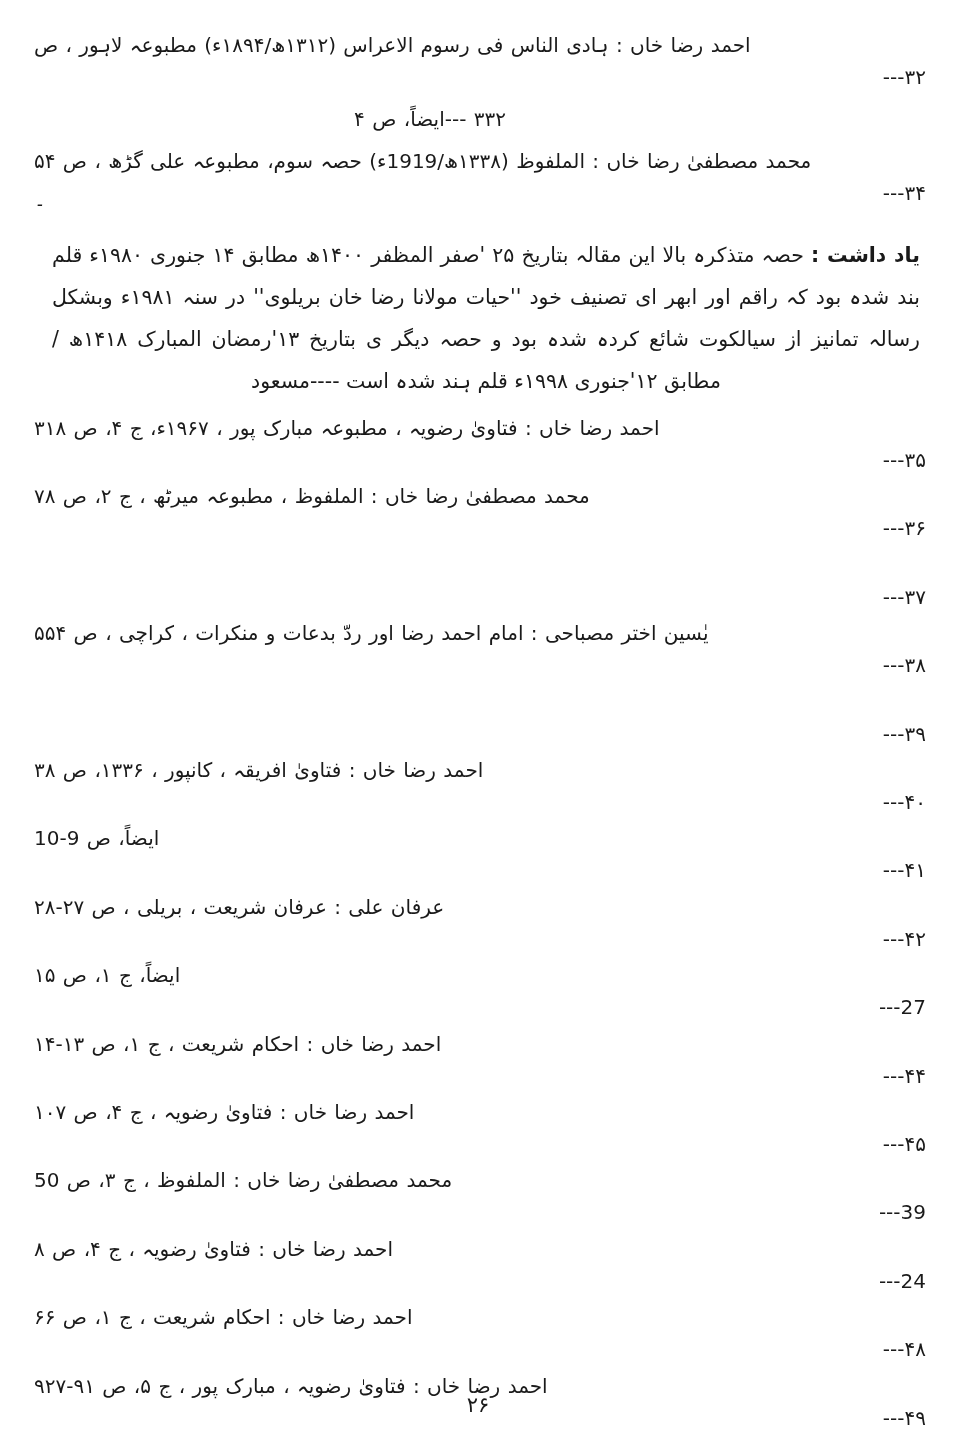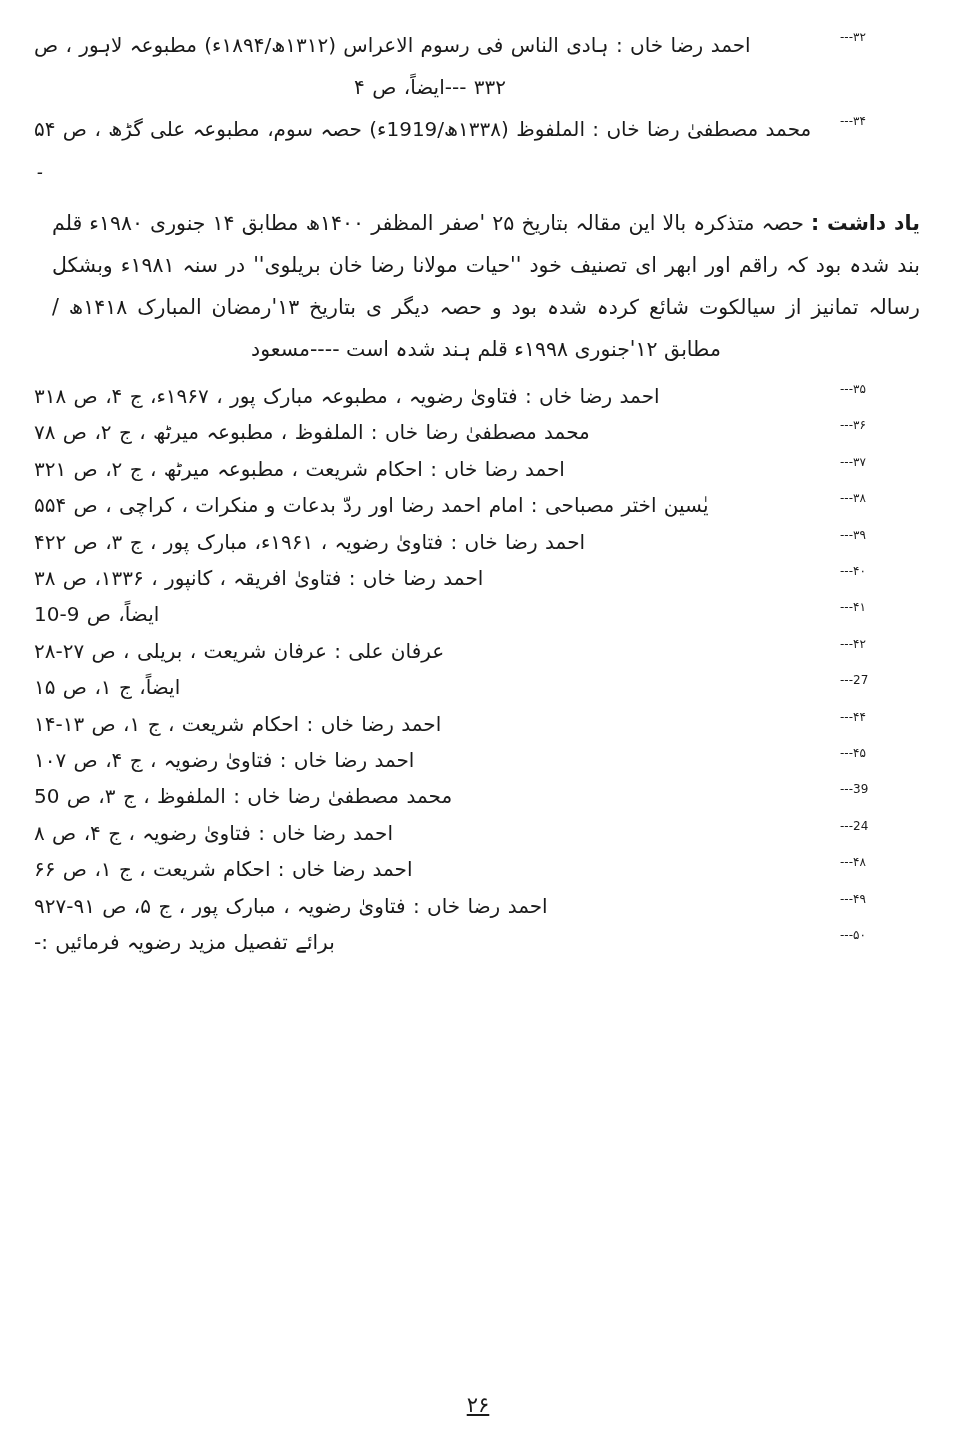--- a/index.html
+++ b/index.html
@@ -50,24 +50,25 @@
     flex-direction: row;
     align-items: flex-start;
     justify-content: flex-start;
     margin: 0 0 4px 0;
     font-size: 20px;
     line-height: 1.62;
   }
   .ref .num {
     flex: 0 0 auto;
     min-width: 86px;
-    text-align: left;
+    text-align: right;
     white-space: nowrap;
     padding-left: 10px;
-    font-size: 12px;
+    font-size: 20px;
+    margin-top: 32px;
   }
   .ref .txt {
     flex: 1 1 auto;
     text-align: left;
     padding-right: 4px;
     word-spacing: 1px;
   }
 
   
   .ref.tall {
@@ -83,21 +84,20 @@
   }
 
   .page-number {
     position: absolute;
     bottom: 16px;
     left: 0;
     right: 4px;
     text-align: center;
     font-size: 21px;
     letter-spacing: 1px;
-    text-decoration: underline;
   }
 
   .spacer-sm { height: 6px; }
   .spacer-md { height: 12px; }
 </style>
 </head>
 <body>
 
 <div class="page">
 
@@ -127,29 +127,27 @@
     <li class="ref">
       <span class="num">۳۵---</span>
       <span class="txt">احمد رضا خاں : فتاویٰ رضویہ ، مطبوعہ مبارک پور ، ۱۹۶۷ء، ج ۴، ص ۳۱۸</span>
     </li>
     <li class="ref">
       <span class="num">۳۶---</span>
       <span class="txt">محمد مصطفیٰ رضا خاں : الملفوظ ، مطبوعہ میرٹھ ، ج ۲، ص ۷۸</span>
     </li>
     <li class="ref">
       <span class="num">۳۷---</span>
-      <span class="txt">احمد رضا خاں : احکام شریعت ، مطبوعہ میرٹھ ، ج ۲، ص ۳۲۱</span>
     </li>
     <li class="ref">
       <span class="num">۳۸---</span>
       <span class="txt">یٰسین اختر مصباحی : امام احمد رضا اور ردّ بدعات و منکرات ، کراچی ، ص ۵۵۴</span>
     </li>
     <li class="ref">
       <span class="num">۳۹---</span>
-      <span class="txt">احمد رضا خاں : فتاویٰ رضویہ ، ۱۹۶۱ء، مبارک پور ، ج ۳، ص ۴۲۲</span>
     </li>
     <li class="ref">
       <span class="num">۴۰---</span>
       <span class="txt">احمد رضا خاں : فتاویٰ افریقہ ، کانپور ، ۱۳۳۶، ص ۳۸</span>
     </li>
     <li class="ref">
       <span class="num">۴۱---</span>
       <span class="txt">ایضاً، ص 9-10</span>
     </li>
     <li class="ref">

